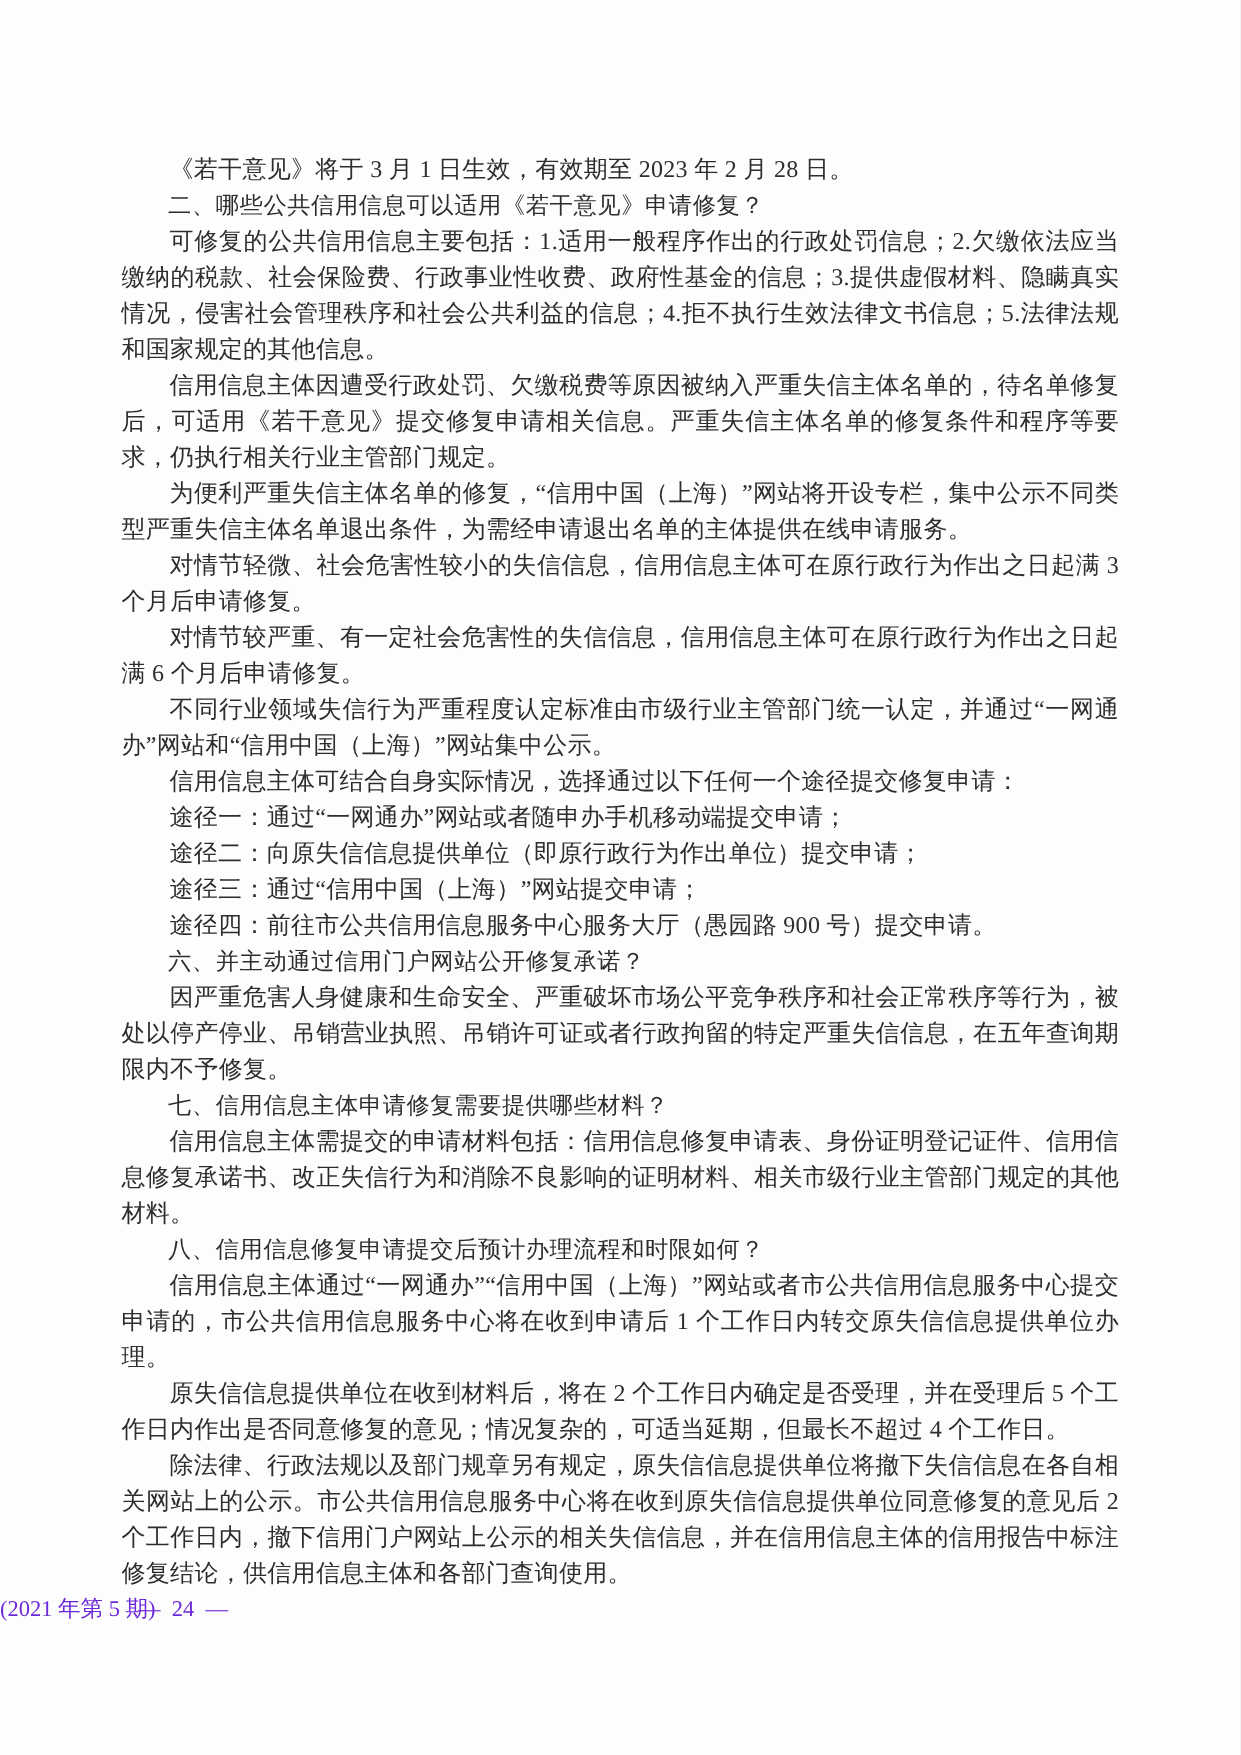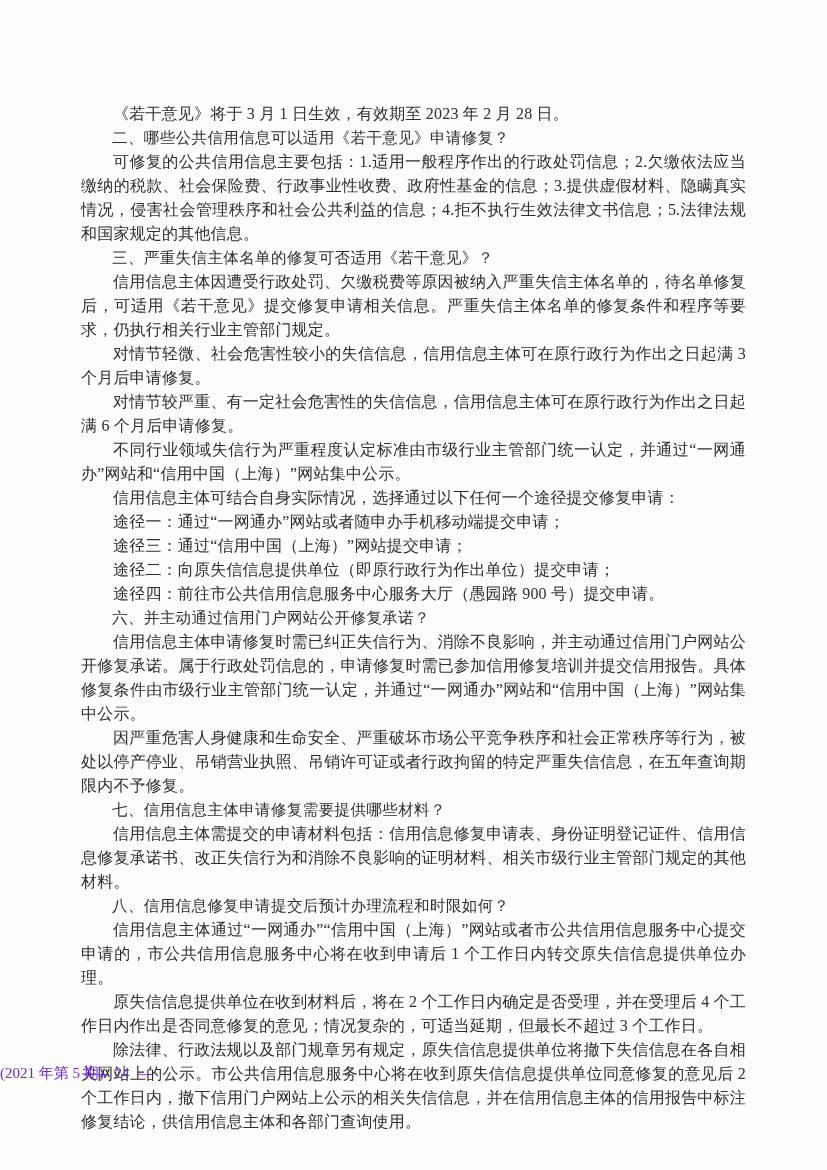--- a/index.html
+++ b/index.html
@@ -61,38 +61,37 @@
 </style>
 </head>
 <body>
 
 <div class="page">
 
   <div class="text-column" id="blocks">
       <p class="body">《若干意见》将于 3 月 1 日生效，有效期至 2023 年 2 月 28 日。</p>
       <p class="heading">二、哪些公共信用信息可以适用《若干意见》申请修复？</p>
       <p class="body">可修复的公共信用信息主要包括：1.适用一般程序作出的行政处罚信息；2.欠缴依法应当缴纳的税款、社会保险费、行政事业性收费、政府性基金的信息；3.提供虚假材料、隐瞒真实情况，侵害社会管理秩序和社会公共利益的信息；4.拒不执行生效法律文书信息；5.法律法规和国家规定的其他信息。</p>
-      <p class="heading">三、严重失信主体名单的修复可否适用《若干意见》？</p>
       <p class="body">信用信息主体因遭受行政处罚、欠缴税费等原因被纳入严重失信主体名单的，待名单修复后，可适用《若干意见》提交修复申请相关信息。严重失信主体名单的修复条件和程序等要求，仍执行相关行业主管部门规定。</p>
+      <p class="body">为便利严重失信主体名单的修复，“信用中国（上海）”网站将开设专栏，集中公示不同类型严重失信主体名单退出条件，为需经申请退出名单的主体提供在线申请服务。</p>
       <p class="body">对情节轻微、社会危害性较小的失信信息，信用信息主体可在原行政行为作出之日起满 3 个月后申请修复。</p>
       <p class="body">对情节较严重、有一定社会危害性的失信信息，信用信息主体可在原行政行为作出之日起满 6 个月后申请修复。</p>
       <p class="body">不同行业领域失信行为严重程度认定标准由市级行业主管部门统一认定，并通过“一网通办”网站和“信用中国（上海）”网站集中公示。</p>
       <p class="body">信用信息主体可结合自身实际情况，选择通过以下任何一个途径提交修复申请：</p>
       <p class="body">途径一：通过“一网通办”网站或者随申办手机移动端提交申请；</p>
+      <p class="body">途径二：向原失信信息提供单位（即原行政行为作出单位）提交申请；</p>
       <p class="body">途径三：通过“信用中国（上海）”网站提交申请；</p>
-      <p class="body">途径二：向原失信信息提供单位（即原行政行为作出单位）提交申请；</p>
       <p class="body">途径四：前往市公共信用信息服务中心服务大厅（愚园路 900 号）提交申请。</p>
       <p class="heading">六、并主动通过信用门户网站公开修复承诺？</p>
-      <p class="body">信用信息主体申请修复时需已纠正失信行为、消除不良影响，并主动通过信用门户网站公开修复承诺。属于行政处罚信息的，申请修复时需已参加信用修复培训并提交信用报告。具体修复条件由市级行业主管部门统一认定，并通过“一网通办”网站和“信用中国（上海）”网站集中公示。</p>
       <p class="body">因严重危害人身健康和生命安全、严重破坏市场公平竞争秩序和社会正常秩序等行为，被处以停产停业、吊销营业执照、吊销许可证或者行政拘留的特定严重失信信息，在五年查询期限内不予修复。</p>
       <p class="heading">七、信用信息主体申请修复需要提供哪些材料？</p>
       <p class="body">信用信息主体需提交的申请材料包括：信用信息修复申请表、身份证明登记证件、信用信息修复承诺书、改正失信行为和消除不良影响的证明材料、相关市级行业主管部门规定的其他材料。</p>
       <p class="heading">八、信用信息修复申请提交后预计办理流程和时限如何？</p>
       <p class="body">信用信息主体通过“一网通办”“信用中国（上海）”网站或者市公共信用信息服务中心提交申请的，市公共信用信息服务中心将在收到申请后 1 个工作日内转交原失信信息提供单位办理。</p>
-      <p class="body">原失信信息提供单位在收到材料后，将在 2 个工作日内确定是否受理，并在受理后 4 个工作日内作出是否同意修复的意见；情况复杂的，可适当延期，但最长不超过 3 个工作日。</p>
+      <p class="body">原失信信息提供单位在收到材料后，将在 2 个工作日内确定是否受理，并在受理后 5 个工作日内作出是否同意修复的意见；情况复杂的，可适当延期，但最长不超过 4 个工作日。</p>
       <p class="body">除法律、行政法规以及部门规章另有规定，原失信信息提供单位将撤下失信信息在各自相关网站上的公示。市公共信用信息服务中心将在收到原失信信息提供单位同意修复的意见后 2 个工作日内，撤下信用门户网站上公示的相关失信信息，并在信用信息主体的信用报告中标注修复结论，供信用信息主体和各部门查询使用。</p>
     </div>
 
   <div class="footer">
     <span class="page-num">—  24  —</span>
     <span class="issue">(2021 年第 5 期)</span>
   </div>
 
 </div>
 

